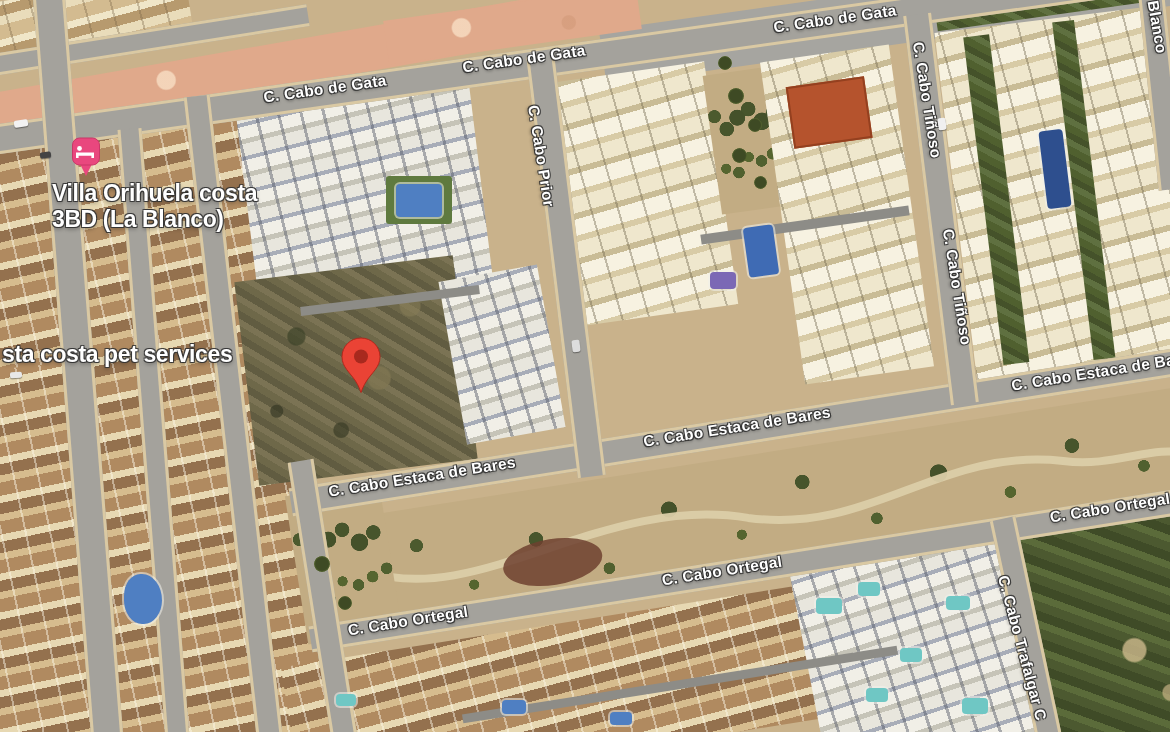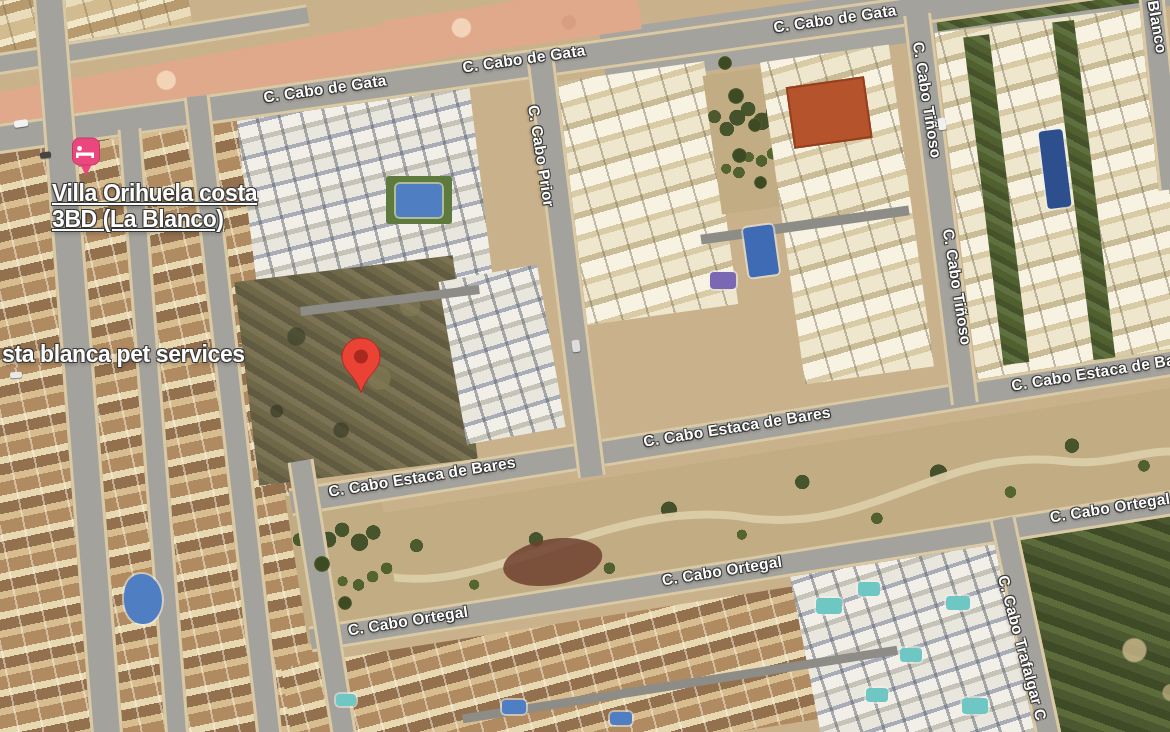--- a/index.html
+++ b/index.html
@@ -193,26 +193,26 @@
   <div class="street-label" style="left:957px;top:287px;transform:translate(-50%,-50%) rotate(81deg);">C. Cabo Tiñoso</div>
   <div class="street-label" style="left:1157px;top:27px;transform:translate(-50%,-50%) rotate(80deg);">Blanco</div>
   <div class="street-label" style="left:422px;top:477px;transform:translate(-50%,-50%) rotate(-9deg);">C. Cabo Estaca de Bares</div>
   <div class="street-label" style="left:737px;top:427px;transform:translate(-50%,-50%) rotate(-9deg);">C. Cabo Estaca de Bares</div>
   <div class="street-label" style="left:1105px;top:371px;transform:translate(-50%,-50%) rotate(-9deg);">C. Cabo Estaca de Bares</div>
   <div class="street-label" style="left:408px;top:621px;transform:translate(-50%,-50%) rotate(-9deg);">C. Cabo Ortegal</div>
   <div class="street-label" style="left:722px;top:571px;transform:translate(-50%,-50%) rotate(-9deg);">C. Cabo Ortegal</div>
   <div class="street-label" style="left:1110px;top:508px;transform:translate(-50%,-50%) rotate(-9deg);">C. Cabo Ortegal</div>
   <div class="street-label" style="left:1022px;top:648px;transform:translate(-50%,-50%) rotate(75deg);">C. Cabo Trafalgar C</div>
 
-  <div class="poi-label" style="left:52px;top:180px;text-decoration:underline;">
+  <div class="poi-label" style="left:52px;top:180px;">
     <div>Villa Orihuela costa</div>
     <div>3BD (La Blanco)</div>
   </div>
   <div class="poi-label" style="left:2px;top:341px;">
-    <div>sta blanca pet services</div>
+    <div>sta costa pet services</div>
   </div>
 
   <div class="pin" style="left:71px;top:137px;width:30px;height:40px;">
     <svg width="30" height="40" viewBox="0 0 30 40">
       <path d="M15 39 L8 25 H22 Z" fill="#E9477E"></path>
       <rect x="1.5" y="1" width="27" height="27" rx="7" fill="#E9477E" stroke="#c93767" stroke-width="1"></rect>
       <g>
         <circle cx="8.5" cy="11.5" r="2.4" fill="#fff"></circle>
         <path d="M6 15.5 h18 v5.5 h-2.6 v-2.2 H8.6 v2.2 H6 Z" fill="#fff" transform="translate(-1,0)"></path>
       </g>

